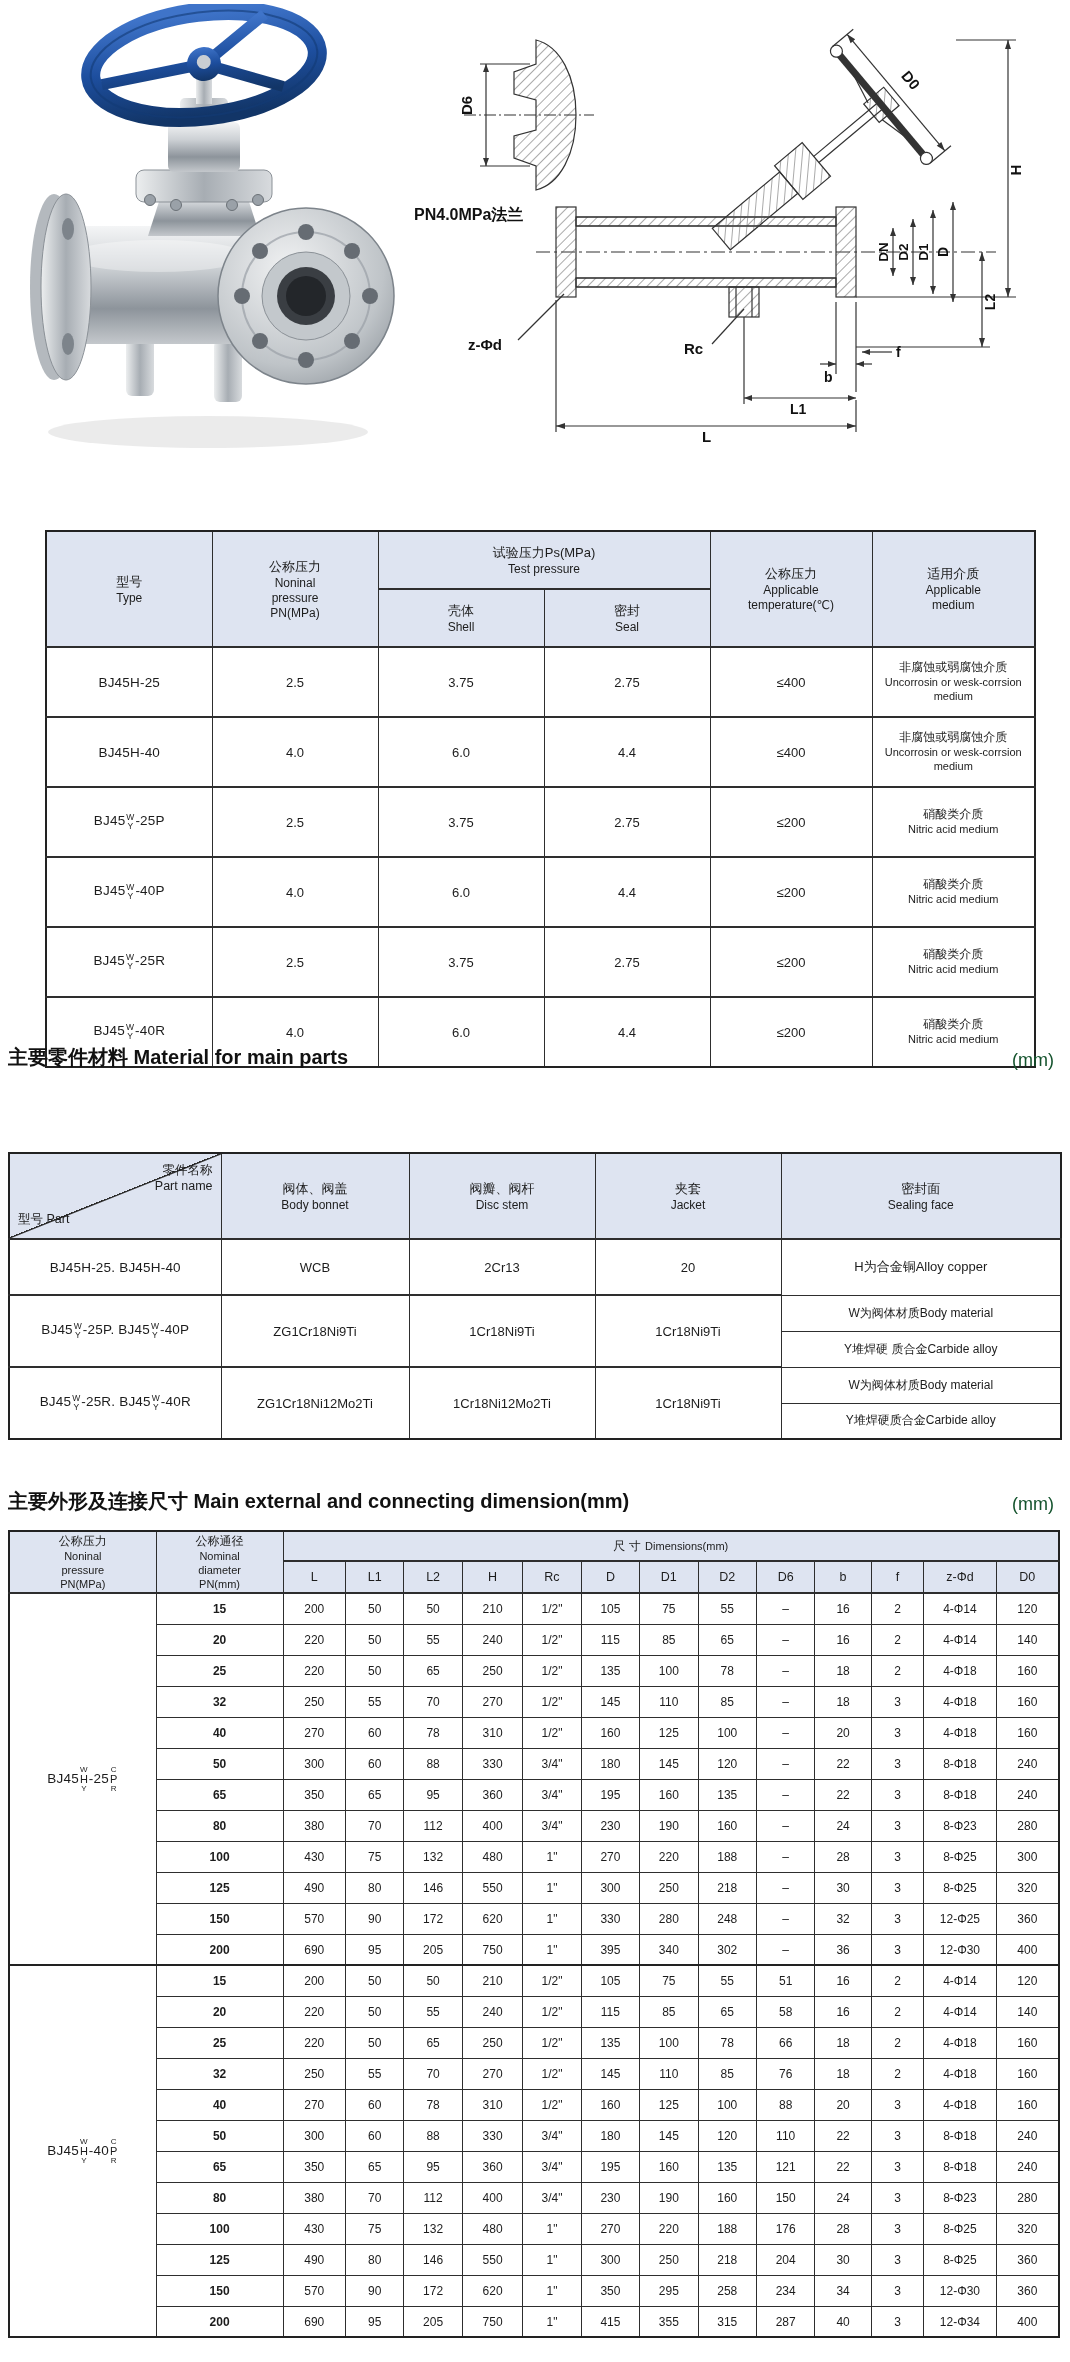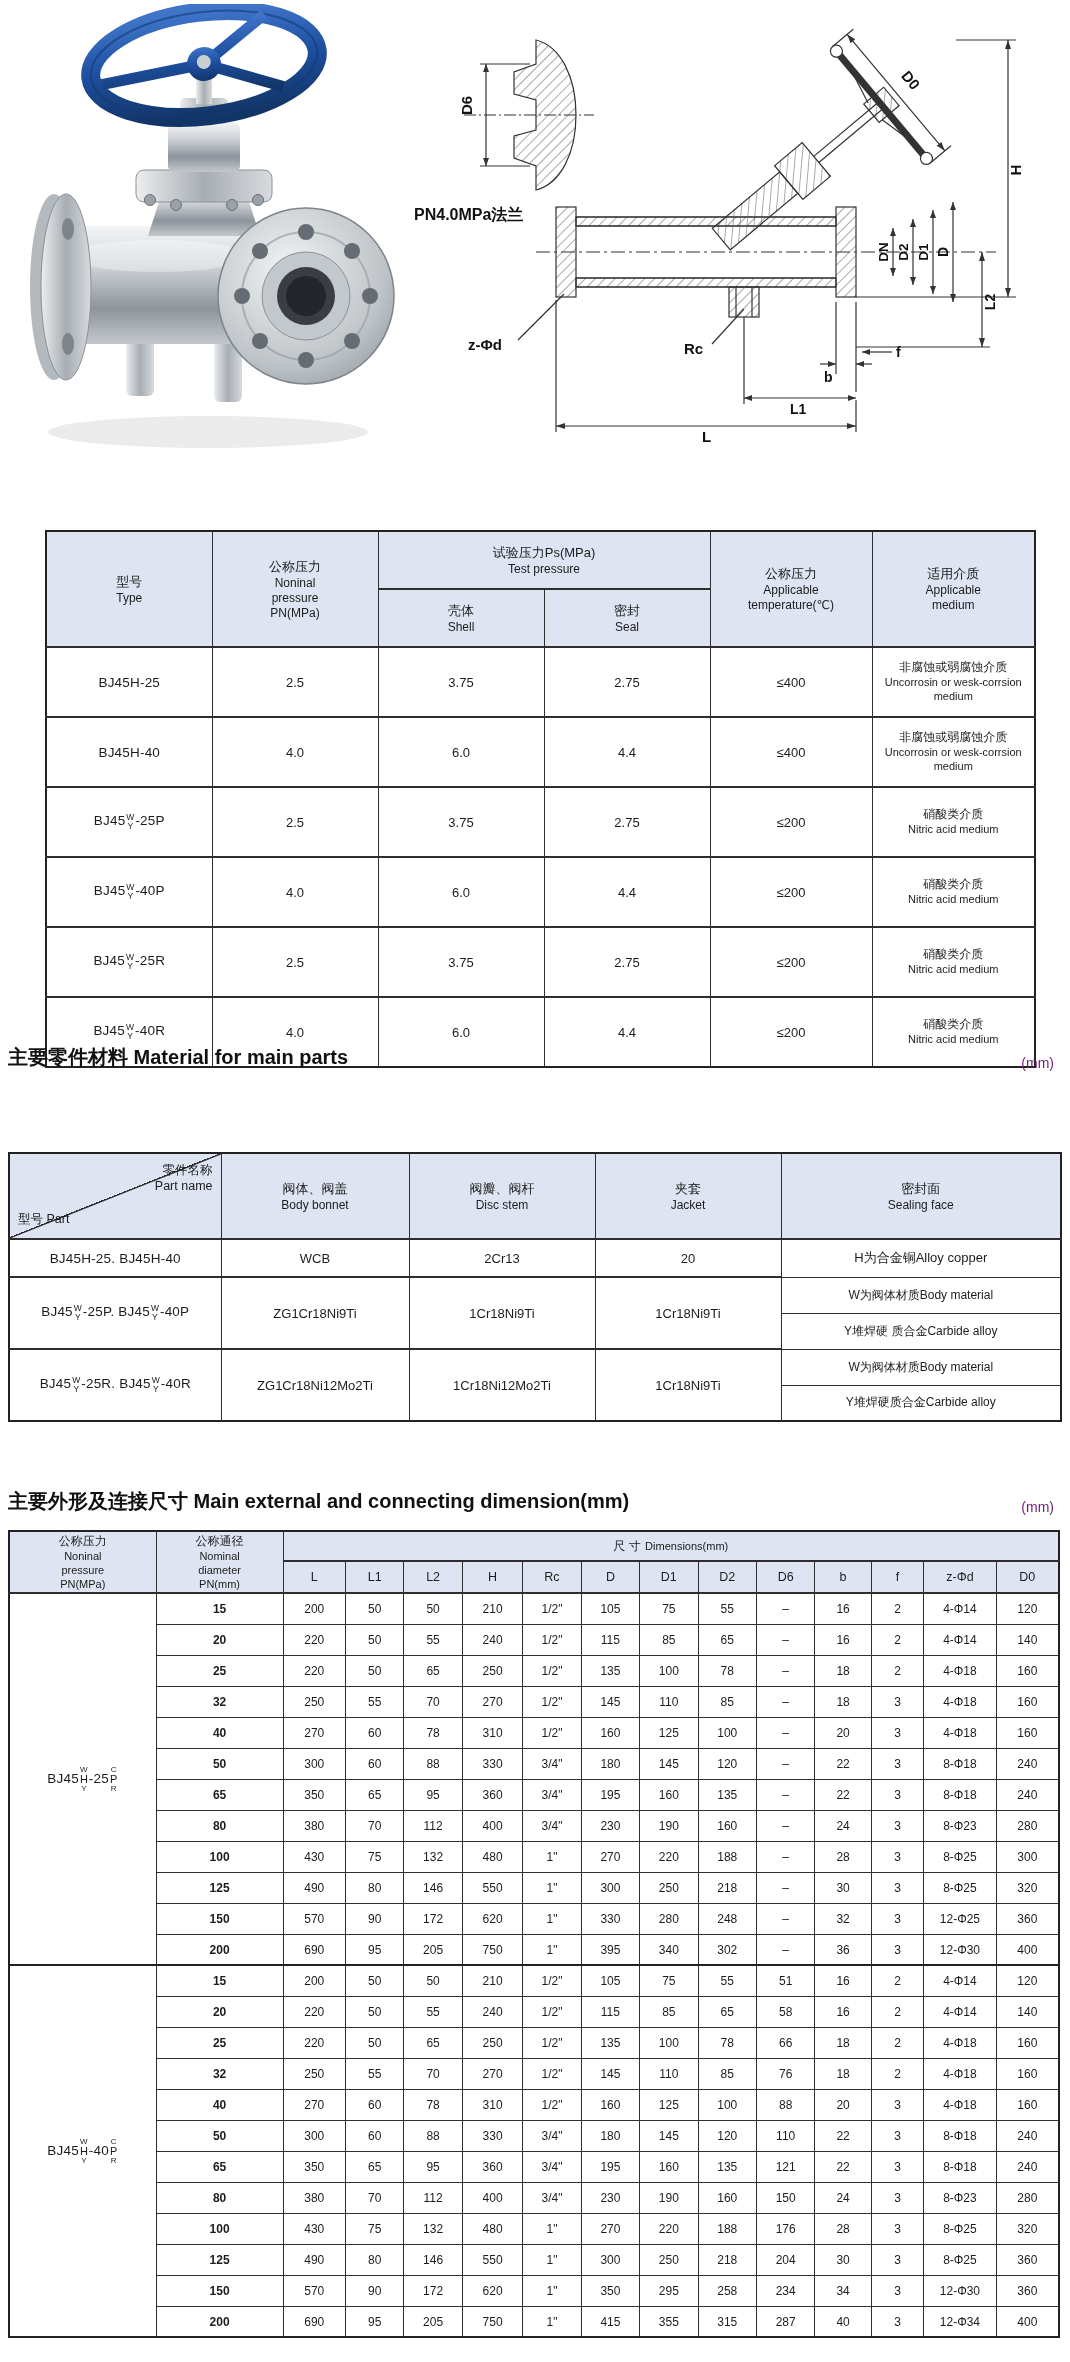--- a/index.html
+++ b/index.html
@@ -4,21 +4,21 @@
 <style>
   html,body{margin:0;padding:0;background:#fff;}
   body{width:1070px;font-family:"Liberation Sans","DejaVu Sans",sans-serif;color:#1c1c1c;}
   .page{position:relative;width:1070px;height:2362px;background:#fff;overflow:hidden;}
   svg text{font-family:"Liberation Sans","DejaVu Sans",sans-serif;}
 
   
   .sec-title{position:absolute;font-size:20px;font-weight:bold;color:#111;white-space:nowrap;}
   .sec-row{position:absolute;display:flex;justify-content:space-between;align-items:flex-end;}
   .sec-row h2{margin:0;font-size:20px;font-weight:bold;color:#111;white-space:nowrap;}
-  .unit{font-size:14px;color:#701a75;padding-right:6px;}
+  .unit{font-size:18px;color:#14532d;padding-right:6px;}
 
   
   table{border-collapse:collapse;table-layout:fixed;background:#fff;}
   th,td{border:1px solid #2e2e2e;text-align:center;vertical-align:middle;padding:1px 2px;box-sizing:border-box;}
   table.spec,table.mat,table.dim{border:2px solid #222;}
   th{background:#dee4f1;font-weight:normal;}
   .zh{font-size:13px;} .en{font-size:12px;}
   .pre{white-space:pre-line;line-height:1.25;}
 
   
@@ -34,21 +34,21 @@
   .tp{font-size:13.5px;letter-spacing:0.2px;}
   .stk{display:inline-flex;flex-direction:column;align-items:center;vertical-align:middle;line-height:1;margin:0 1px;}
   .stk .sl{font-size:8.5px;line-height:9px;}
   .stk.three .sl{font-size:8px;line-height:8px;}
   .stk.three .sl:nth-child(2){font-size:11px;line-height:11px;}
 
   
   table.mat{position:absolute;left:8px;top:1152px;width:1052px;}
   table.mat thead th{height:86px;border-bottom-width:2px;}
   table.mat td{font-size:13px;border-top-width:2px;}
-  table.mat td.r0{height:38px;}
+  table.mat td.r0{height:56px;}
   table.mat td.sub{height:36px;font-size:12px;border-top-width:1px;}
   th.diag{position:relative;padding:16px;background:
     linear-gradient(to bottom right,rgba(0,0,0,0) calc(50% - 1px),#2e2e2e calc(50% - 1px),#2e2e2e calc(50% + 0px),rgba(0,0,0,0) calc(50% + 1px)),#dee4f1;}
   .tr-lab{position:absolute;top:8px;right:8px;text-align:right;font-size:12.5px;line-height:1.3;}
   .bl-lab{position:absolute;bottom:10px;left:8px;font-size:12.5px;}
 
   
   table.dim{position:absolute;left:8px;top:1530px;width:1052px;}
   table.dim thead tr:first-child th{height:26px;}
   table.dim thead tr:last-child th{height:28px;font-size:12.5px;}

